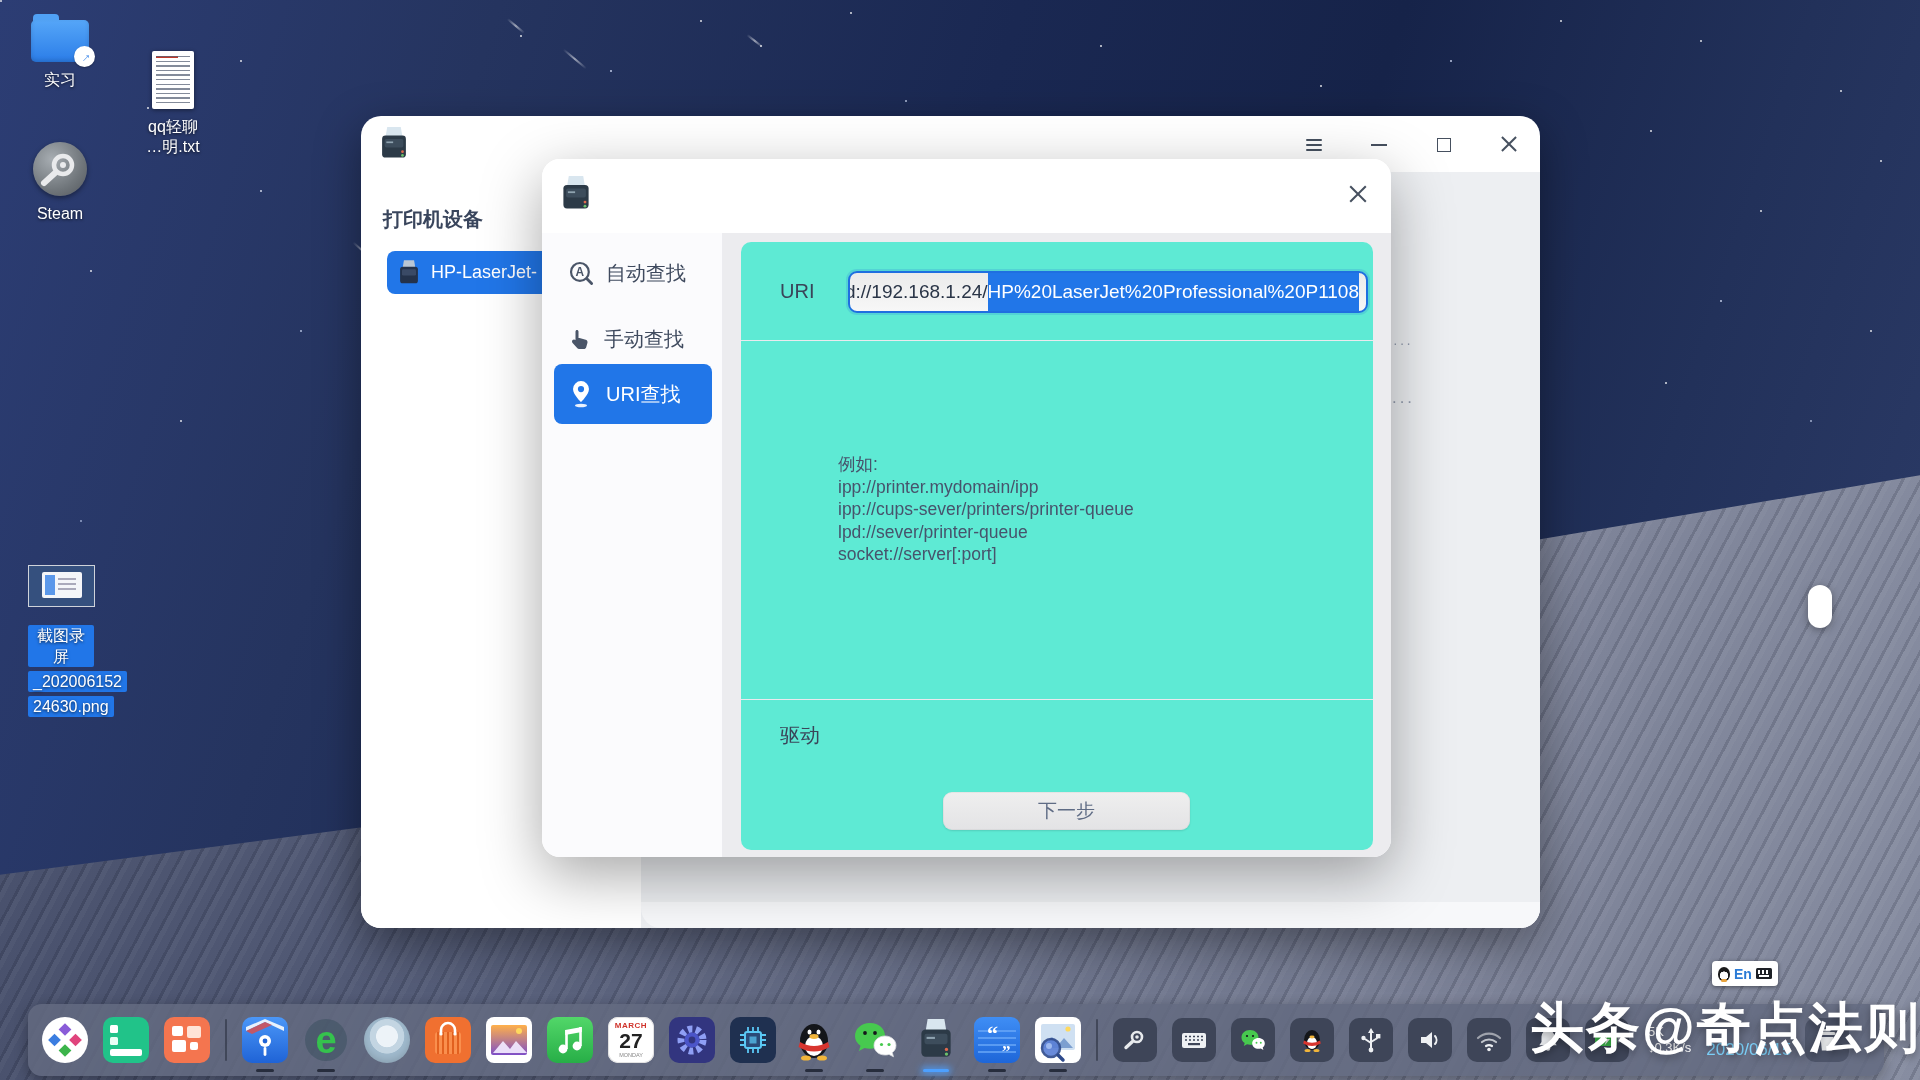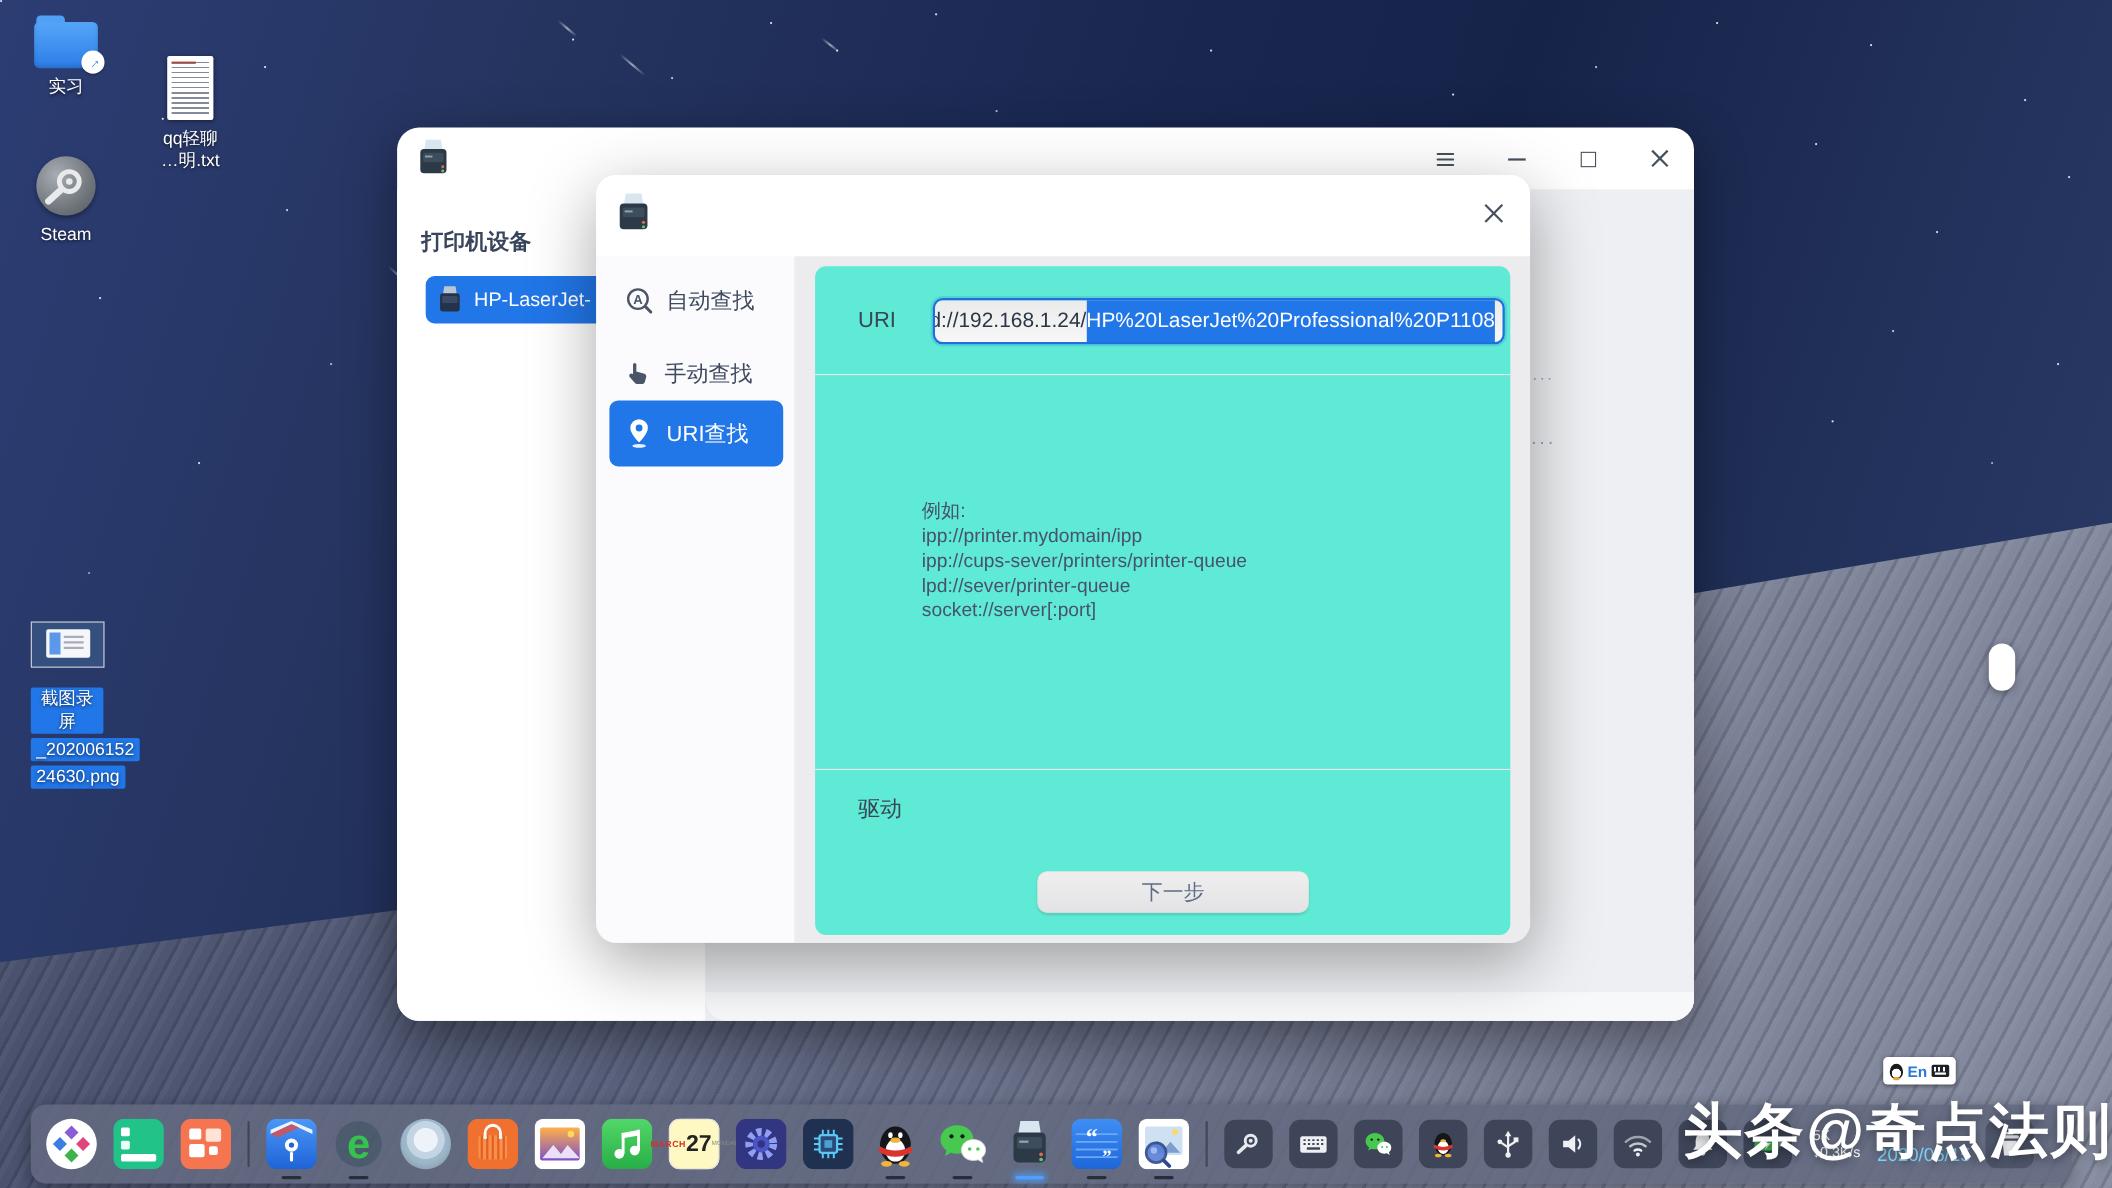--- a/index.html
+++ b/index.html
@@ -105,21 +105,21 @@
   .sep{width:2px;height:42px;background:rgba(38,43,58,.55);border-radius:1px;flex:0 0 auto;}
   .tray{width:44px;height:44px;border-radius:10px;background:#3e4558;display:flex;align-items:center;
     justify-content:center;flex:0 0 auto;cursor:pointer;}
   .run::after{content:"";position:absolute;bottom:-9px;left:50%;transform:translateX(-50%);
     width:18px;height:3px;border-radius:2px;background:#272d3d;}
   .active::after{width:26px;background:#4da0ff;box-shadow:0 0 7px 2px rgba(77,160,255,.85);}
   .i-launcher{background:#fff;border-radius:50%;display:flex;align-items:center;justify-content:center;}
   .i-chromium{border-radius:50%;background:radial-gradient(circle at 50% 42%,#edf3f8 0 30%,#c3d5e2 32% 48%,#9fb9cc 50% 100%);
     box-shadow:inset 0 -3px 6px rgba(0,0,0,.12);}
   .i-browser{display:flex;align-items:center;justify-content:center;border-radius:50%;}
-  .i-cal{background:#fef9c3;display:flex;flex-direction:row;align-items:center;justify-content:center;
+  .i-cal{background:#ffffff;display:flex;flex-direction:column;align-items:center;justify-content:center;
     box-shadow:inset 0 0 0 1px #e2e2e2;}
   .i-cal .mo{font-size:8px;font-weight:bold;color:#d0342c;letter-spacing:.5px;line-height:9px;}
   .i-cal .dy{font-size:21px;font-weight:bold;color:#222;line-height:22px;}
   .i-cal .wd{font-size:5.5px;color:#888;line-height:7px;}
   .net{color:#fff;font-size:13px;line-height:16px;flex:0 0 auto;margin-left:4px;}
   .clock{color:#7dd3fc;font-size:17px;flex:0 0 auto;margin-top:20px;width:84px;}
   
   .watermark{position:absolute;left:1530px;top:992px;font-size:54px;font-weight:bold;color:#fff;z-index:60;
     letter-spacing:2px;white-space:nowrap;text-shadow:0 3px 9px rgba(0,0,0,.38);}
   .ime{position:absolute;left:1712px;top:961px;height:25px;background:#fff;border-radius:4px;z-index:55;

